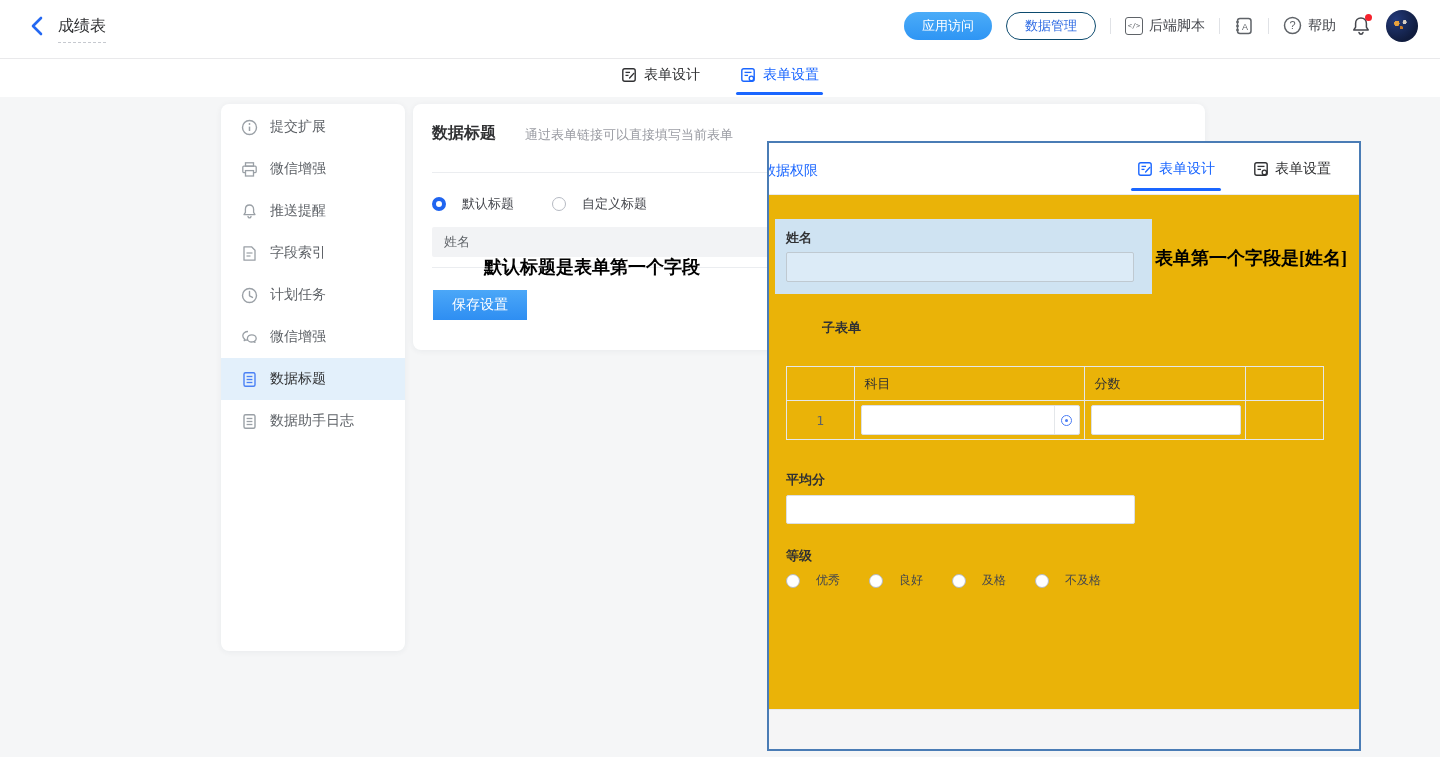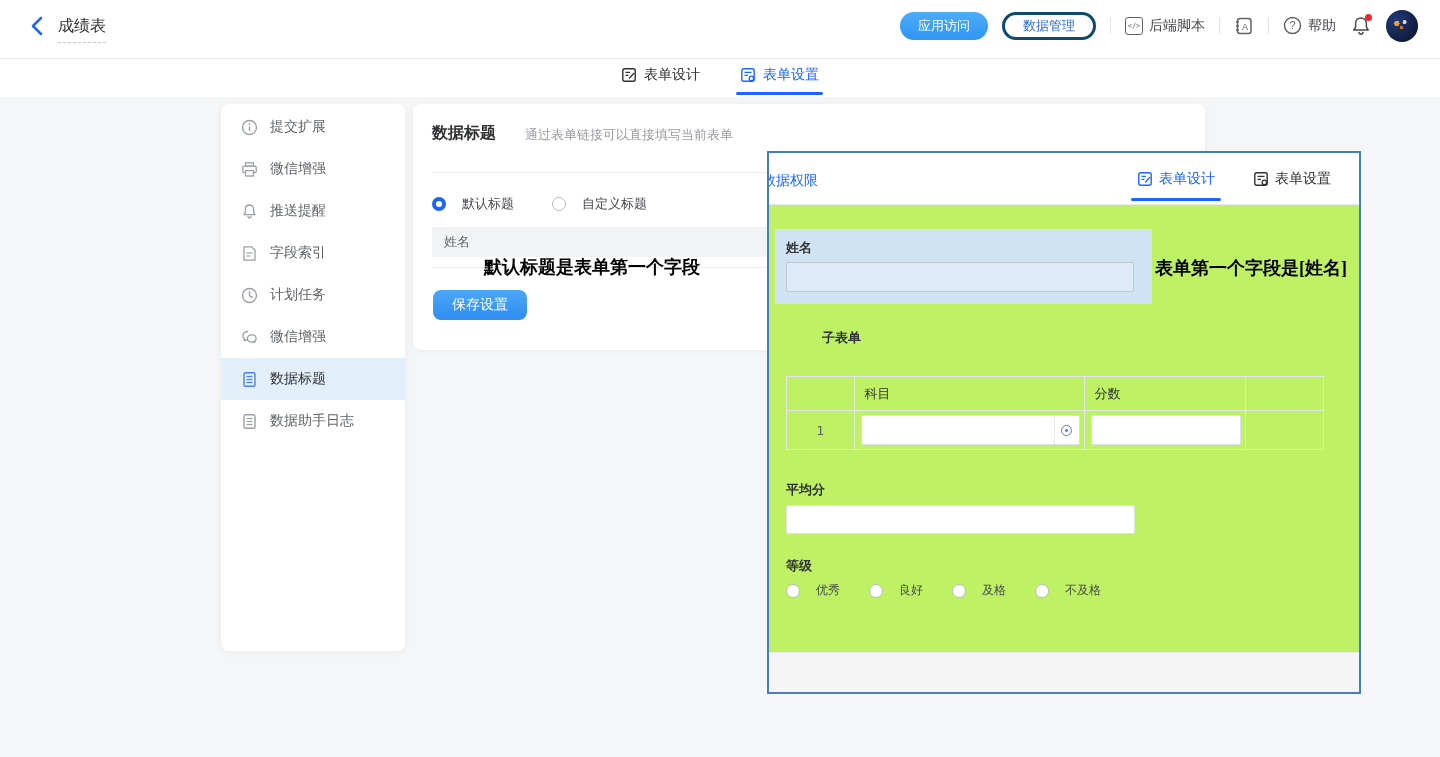--- a/index.html
+++ b/index.html
@@ -7,21 +7,21 @@
   body { font-family:"Liberation Sans","DejaVu Sans",sans-serif; background:#f5f6f7; color:#303133; overflow:hidden; }
   .stage { position:relative; width:1440px; height:757px; }
 
   
   .topbar { position:absolute; left:0; top:0; width:1440px; height:59px; background:#fff; border-bottom:1px solid #e9e9eb; z-index:30; }
   .back-btn { position:absolute; left:26px; top:14px; width:24px; height:24px; cursor:pointer; }
   .page-title { position:absolute; left:58px; top:16px; font-size:16px; color:#303133; padding-bottom:5px; border-bottom:1px dashed #c6c9cf; cursor:text; }
   .tb-right { position:absolute; right:22px; top:0; height:51px; display:flex; align-items:center; gap:14px; }
   .pill { height:28px; border-radius:14px; display:flex; align-items:center; justify-content:center; font-size:13px; padding:0 18px; cursor:pointer; }
   .pill-solid { color:#fff; background:linear-gradient(180deg,#4bacf8,#2e95f4); border:none; }
-  .pill-outline { color:#2d6ae3; background:#fff; border:3px solid #0c4a6e; }
+  .pill-outline { color:#2d6ae3; background:#fff; border:1px solid #0c4a6e; }
   .tb-sep { width:1px; height:16px; background:#e0e2e6; }
   .tb-item { display:flex; align-items:center; gap:6px; font-size:14px; color:#45474d; cursor:pointer; }
   .boxicon { width:18px; height:18px; border:1.4px solid #5f6368; border-radius:3px; display:flex; align-items:center; justify-content:center; font-size:7px; color:#5f6368; font-family:"DejaVu Sans Mono",monospace; }
   .bell-wrap { position:relative; width:22px; height:22px; cursor:pointer; }
   .bell-dot { position:absolute; right:0px; top:-1px; width:7px; height:7px; border-radius:50%; background:#f5222d; }
   .avatar { width:32px; height:32px; border-radius:50%; cursor:pointer;
     background:radial-gradient(circle at 34% 42%, #e8a23c 0 9%, transparent 10%),
                radial-gradient(circle at 58% 38%, #d8cfc2 0 7%, transparent 8%),
                radial-gradient(circle at 48% 55%, #c77b28 0 6%, transparent 7%),
                radial-gradient(circle at 30% 30%, #233a7a, #101c3e 70%); }
@@ -43,25 +43,25 @@
   .maincard { position:absolute; left:413px; top:104px; width:792px; height:246px; background:#fff; border-radius:8px; box-shadow:0 1px 6px rgba(31,45,61,.06); z-index:5; }
   .mc-title { position:absolute; left:19px; top:19px; font-size:16px; font-weight:bold; color:#303133; }
   .mc-subtitle { position:absolute; left:112px; top:22px; font-size:13px; color:#9a9ca3; }
   .mc-div1 { position:absolute; left:19px; right:20px; top:68px; height:1px; background:#ebedf0; }
   .mc-radios { position:absolute; left:19px; top:91px; display:flex; gap:38px; font-size:13px; color:#45474d; }
   .radio-row { display:flex; align-items:center; gap:16px; cursor:pointer; }
   .rb { width:14px; height:14px; border-radius:50%; background:#fff; border:1px solid #b6bac2; flex:0 0 auto; }
   .rb.on { border:4px solid #2065f0; }
   .mc-fieldbar { position:absolute; left:19px; right:20px; top:123px; height:30px; background:#f2f3f5; border-radius:2px; display:flex; align-items:center; padding-left:12px; font-size:13px; color:#5f6368; }
   .mc-div2 { position:absolute; left:19px; right:20px; top:163px; height:1px; background:#ebedf0; }
-  .save-btn { position:absolute; left:20px; top:186px; width:94px; height:30px; border:none; border-radius:8px; color:#fff; font-size:14px; background:linear-gradient(180deg,#4ba7f8,#2e8ef2); cursor:pointer; }
+  .save-btn { position:absolute; left:20px; top:186px; width:94px; height:30px; border:none; border-radius:0; color:#fff; font-size:14px; background:linear-gradient(180deg,#4ba7f8,#2e8ef2); cursor:pointer; }
   .mc-annotation { position:absolute; left:71px; top:151px; font-family:"Liberation Serif","DejaVu Serif",serif; font-weight:bold; font-size:18px; color:#000; background:transparent; z-index:6; }
 
   
-  .overlay { position:absolute; left:767px; top:151px; width:594px; height:543px; background:#bef264; border:2px solid #4a7cb5; z-index:20; overflow:hidden; }
+  .overlay { position:absolute; left:767px; top:141px; width:594px; height:610px; background:#eab308; border:2px solid #4a7cb5; z-index:20; overflow:hidden; }
   .ov-header { position:absolute; left:0; top:0; width:100%; height:52px; background:#fff; border-bottom:1px solid #e8eaed; }
   .ov-perm { position:absolute; left:-7px; top:19px; font-size:14px; color:#1a66ff; white-space:nowrap; cursor:pointer; }
   .ov-tabs { position:absolute; right:28px; top:0; height:52px; display:flex; gap:38px; }
   .ov-tab { display:flex; align-items:center; gap:6px; font-size:14px; position:relative; cursor:pointer; color:#303133; }
   .ov-tab.active { color:#1a66ff; }
   .ov-tab.active::after { content:""; position:absolute; left:-6px; right:-6px; bottom:4px; height:3px; border-radius:2px; background:#1a66ff; }
   .ov-footer { position:absolute; left:0; bottom:0; width:100%; height:40px; background:#f5f5f6; border-top:1px solid #e8eaed; }
 
   .hl-field { position:absolute; left:6px; top:76px; width:377px; height:75px; background:#cfe3f2; cursor:pointer; }
   .hl-label { position:absolute; left:11px; top:10px; font-size:13px; font-weight:bold; color:#303133; }

